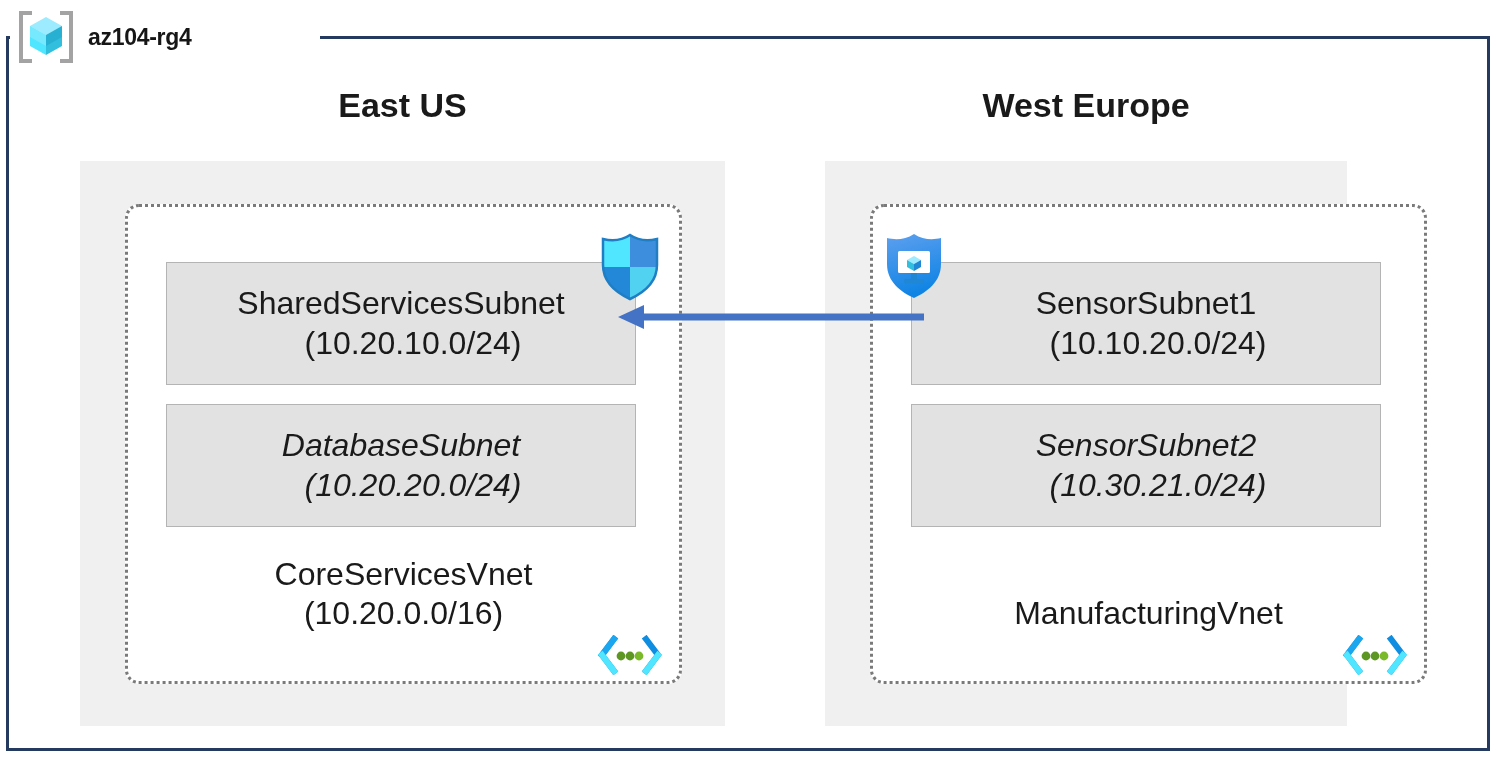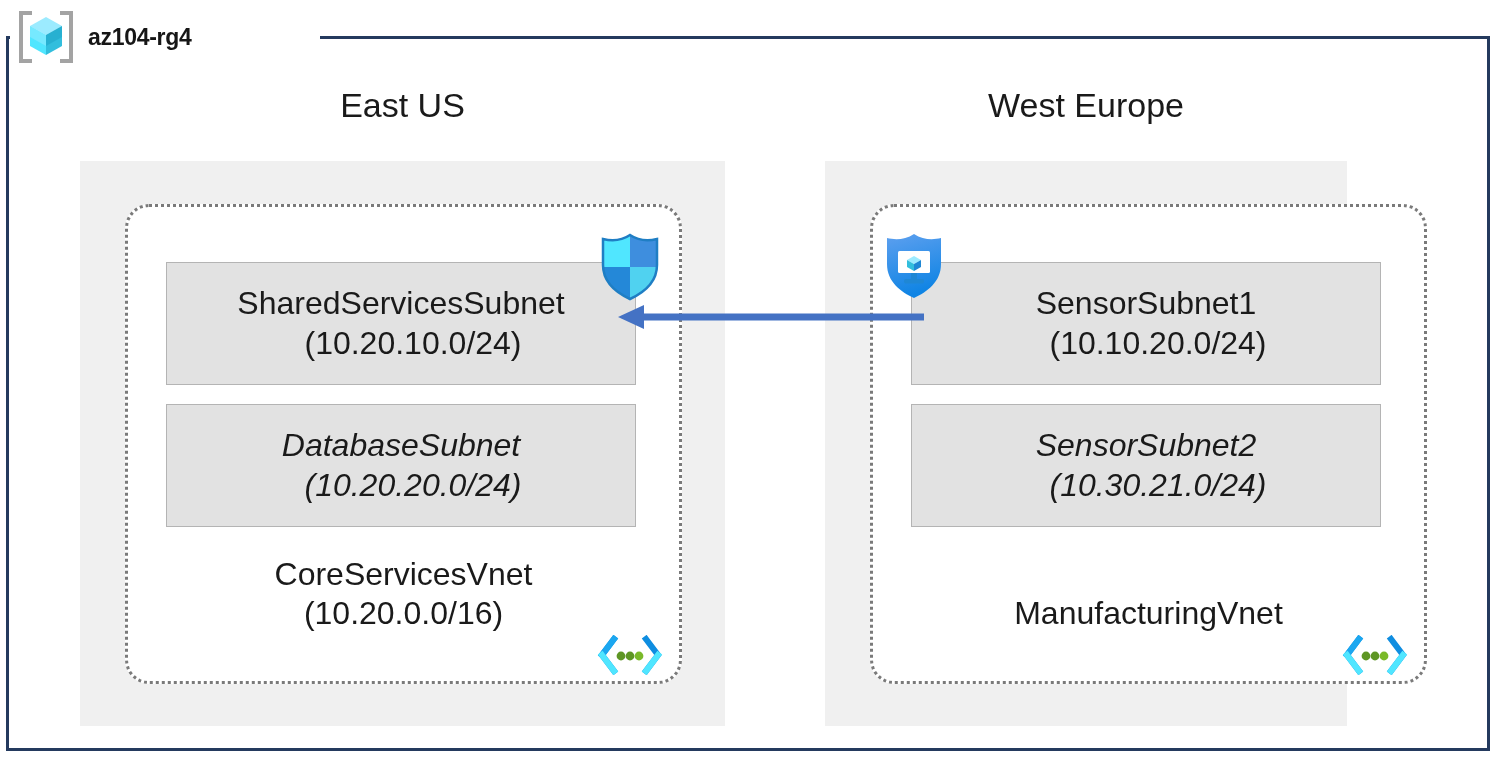--- a/index.html
+++ b/index.html
@@ -66,39 +66,40 @@
     top: 86px;
   }
   .region-title {
     position: absolute;
     top: 0;
     width: 100%;
     text-align: center;
     font-size: 34px;
     color: #1a1a1a;
     white-space: nowrap;
+    font-weight: bold;
   }
   .region-body {
     position: absolute;
     top: 75px;
     left: 0;
     width: 100%;
     height: 565px;
     background: #f0f0f0;
   }
 
   
   .vnet {
     position: absolute;
     left: 45px;
     top: 43px;
     width: 557px;
     height: 480px;
     border: 3px dotted #7a7a7a;
-    border-radius: 24px;
+    border-radius: 14px;
     background: #ffffff;
   }
   .vnet-label {
     position: absolute;
     left: 0;
     right: 0;
     bottom: 48px;
     text-align: center;
     font-size: 32px;
     line-height: 1.22;

